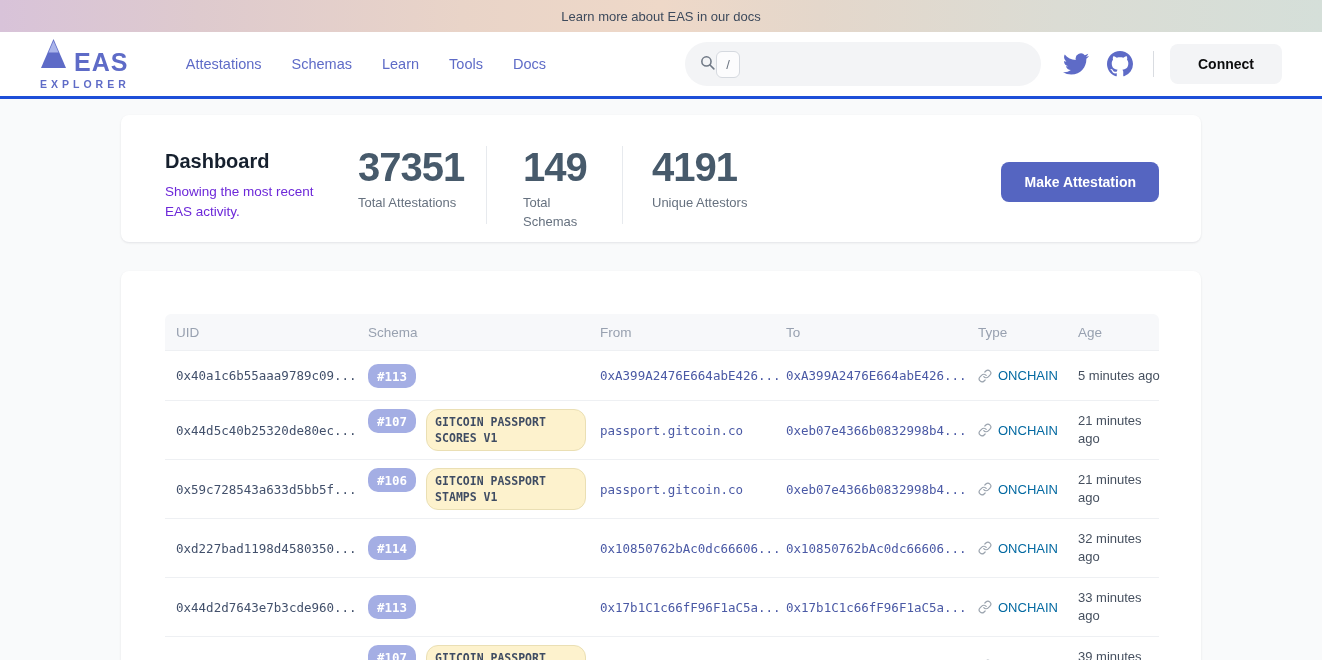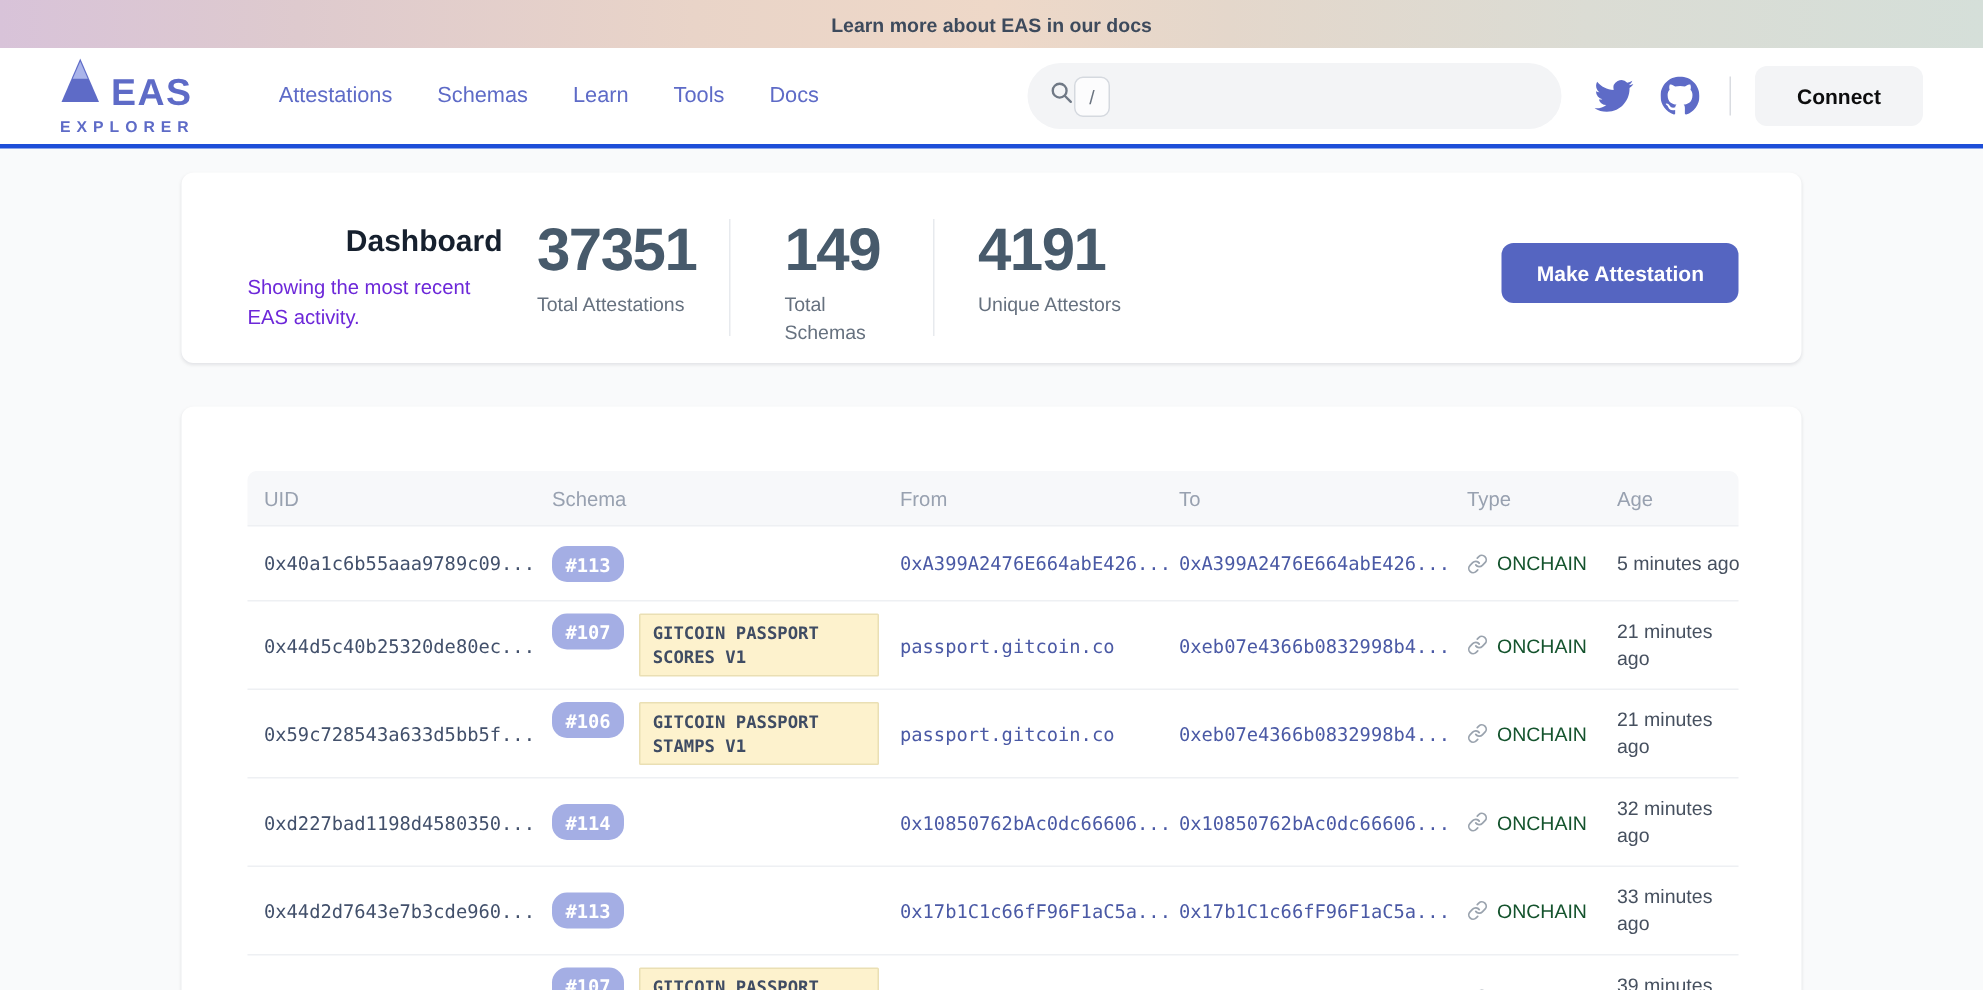--- a/index.html
+++ b/index.html
@@ -3,21 +3,21 @@
 <meta charset="utf-8">
 <style>
   * { margin:0; padding:0; box-sizing:border-box; }
   html,body { width:1322px; height:660px; overflow:hidden; background:#f9fafb;
               font-family:"Liberation Sans", sans-serif; }
 
   
   .banner { height:32px; display:flex; align-items:center; justify-content:center;
     background:linear-gradient(90deg,#d8c3d9 0%,#decace 15%,#e9d4c8 35%,#eed8c8 50%,
                #e4d7cb 62%,#dbdcd4 80%,#d5dfd9 100%); }
-  .banner a { font-size:13px; font-weight:700; color:#3d4a5c; text-decoration:none; }
+  .banner a { font-size:13px; font-weight:400; color:#3d4a5c; text-decoration:none; }
 
   
   .header { height:67px; background:#ffffff; border-bottom:3px solid #1d4ed8;
             display:flex; align-items:center; padding:0 40px; }
   .logo { display:flex; flex-direction:column; cursor:pointer; }
   .logo-top { display:flex; align-items:flex-end; gap:7px; }
   .logo-word { font-size:25px; font-weight:800; color:var(--accent); letter-spacing:1px; line-height:0.9; }
   .logo-sub { font-size:10.5px; letter-spacing:4px; color:var(--accent); margin-top:5px; font-weight:600; }
   .nav { display:flex; gap:30px; margin-left:56px; }
   .nav a { font-size:14.5px; color:var(--accent); text-decoration:none; font-weight:500;text-align:center; }
@@ -36,21 +36,21 @@
   .connect { background:#f3f4f6; border:none; border-radius:8px; padding:12px 28px;
              font-size:14px; font-weight:700; color:#0d0d0e; cursor:pointer;
              font-family:"Liberation Sans",sans-serif; }
 
   
   .card { width:1080px; margin-left:121px; background:#ffffff; border-radius:8px;
           box-shadow:0 1px 3px rgba(16,24,40,.06), 0 1px 2px rgba(16,24,40,.04); }
 
   .dash { margin-top:16px; height:127px; display:flex; align-items:flex-start; padding:35px 42px 0 44px; }
   .dash-titleblock { width:170px; margin-right:23px; }
-  .dash-title { font-size:20px; font-weight:800; color:#16202e;text-align:right; }
+  .dash-title { font-size:20px; font-weight:800; color:#16202e; }
   .dash-sub { font-size:13.5px; color:#6d28d9; margin-top:9px; line-height:1.45; }
   .stat { display:flex; flex-direction:column; }
   .stat-val { font-size:40px; font-weight:800; color:#475a6b; line-height:0.85; letter-spacing:-1px; }
   .stat-label { font-size:13px; color:#66717f; margin-top:10px; line-height:1.45; }
   .stat1 { width:105px; }
   .stat2 { width:64px; margin-left:36px; }
   .stat3 { margin-left:29px; }
   .stat-div { width:1px; height:78px; background:#e7eaee; margin-left:23px; margin-top:-4px; }
   .stat-div2 { margin-left:35px; }
   .make-btn { margin-left:auto; margin-top:12px; background:var(--button); color:#fff; border:none;
@@ -65,24 +65,24 @@
   .cell:first-child { padding-left:11px; }
   .trow { border-top:1px solid #eef0f3; height:59px; cursor:pointer; }
   .trow.short { height:50px; }
   .trow:first-of-type { border-top:none; }
   .mono { font-family:"DejaVu Sans Mono", monospace; font-size:12.5px; }
   .uid { color:#42506b; }
   .addr { color:#4a59a5; }
   .schema-cell { display:flex; align-items:flex-start; gap:10px; padding-right:8px; }
   .badge { background:var(--badge); color:#ffffff; font-weight:700; padding:5px 9px 4px;
            border-radius:10px; font-size:12.5px; }
-  .tag { background:var(--tag); border:1px solid #eadfb4; border-radius:1px; color:#3f4c63;
+  .tag { background:var(--tag); border:1px solid #eadfb4; border-radius:12px; color:#3f4c63;
          font-weight:700; font-size:11.5px; line-height:1.4; padding:4px 8px; width:160px; }
   .tag:empty { display:none; }
-  .type-cell { display:flex; align-items:center; gap:6px; font-size:13px; color:#14532d; font-weight:500; }
+  .type-cell { display:flex; align-items:center; gap:6px; font-size:13px; color:#0369a1; font-weight:500; }
   .age { font-size:13px; color:#46505f; line-height:1.35; }
   .nowrap { white-space:nowrap; }
 </style>
 </head>
 <body>
 
 <div class="banner">
   <a href="#">Learn more about EAS in our docs</a>
 </div>
 

